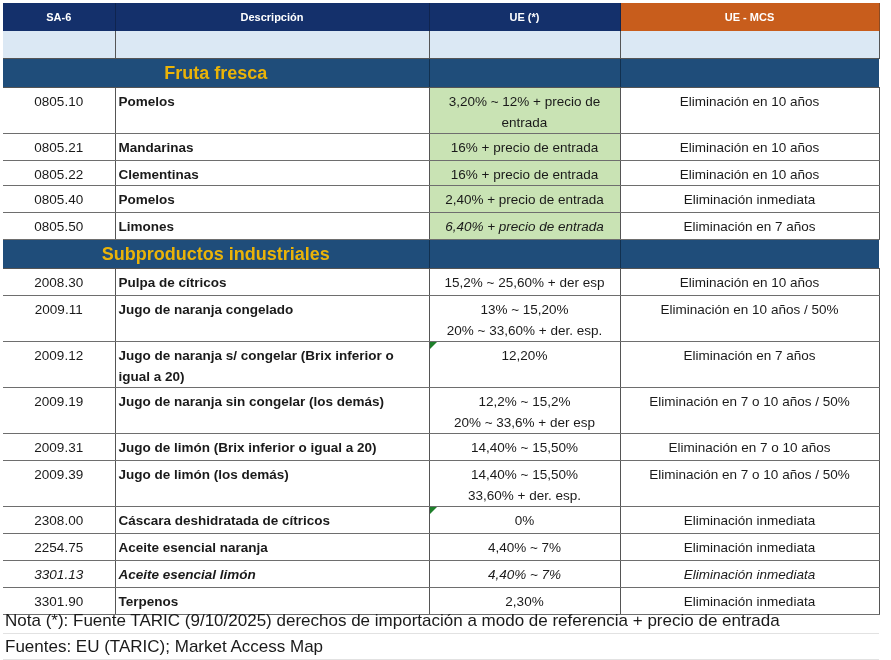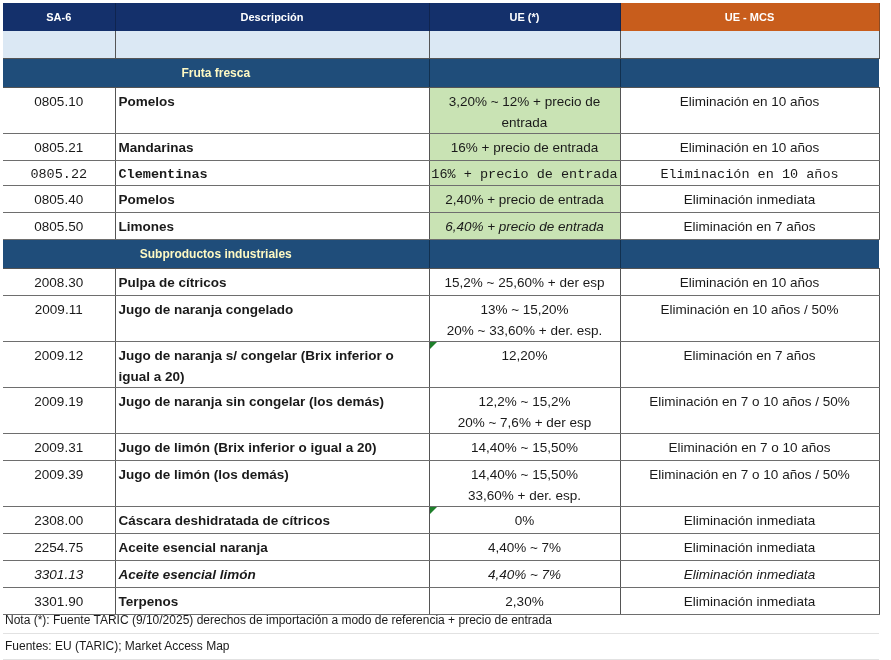--- a/index.html
+++ b/index.html
@@ -7,31 +7,31 @@
   .wrap { position: absolute; left: 3px; top: 3px; width: 876px; }
   table { border-collapse: collapse; table-layout: fixed; width: 876px; }
   col.c1 { width: 112px; }
   col.c2 { width: 314px; }
   col.c3 { width: 191px; }
   col.c4 { width: 259px; }
   td, th { padding: 0; font-size: 13.5px; color: #1a1a1a; vertical-align: top; }
   th.hdr { height: 28px; color: #ffffff; font-weight: bold; font-size: 11px; text-align: center; vertical-align: middle; background: #14306b; border-right: 1px solid #0f244f; }
   th.hdr.orange { background: #c85d1c; border-right: 1px solid #8a4a22; }
   tr.blank td { height: 27px; background: #dbe8f4; border-right: 1px solid #555; border-bottom: 1px solid #555; }
-  tr.section td { height: 28px; background: #1f4d7a; color: #fef9c3; font-weight: bold; font-size: 12px; vertical-align: middle; border-bottom: 1px solid #555; }
+  tr.section td { height: 28px; background: #1f4d7a; color: #eab308; font-weight: bold; font-size: 18px; vertical-align: middle; border-bottom: 1px solid #555; }
   tr.section td.sec-label { text-align: center; }
   tr.section td.sec-fill { border-left: 1px solid #11304f; }
   tr.row td { border-bottom: 1px solid #6e6e6e; background: #ffffff; line-height: 21px; }
   td.code { text-align: center; padding-top: 3px; }
   td.desc { font-weight: bold; padding-left: 3px; padding-top: 3px; border-left: 1px solid #555; }
   td.ue { text-align: center; padding-top: 3px; border-left: 1px solid #555; border-right: 1px solid #555; position: relative; }
   td.ue.green { background: #c9e3b4 !important; }
   td.mcs { text-align: center; padding-top: 3px; border-right: 1px solid #555; }
   .tri { position: absolute; left: 0; top: 0; width: 0; height: 0; border-top: 7px solid #1e7f2a; border-right: 7px solid transparent; }
-  .notes { position: absolute; left: 3px; top: 608px; width: 876px; font-size: 12px; color: #1a1a1a; }
+  .notes { position: absolute; left: 3px; top: 608px; width: 876px; font-size: 17px; color: #1a1a1a; }
   .note-line { height: 25px; line-height: 25px; border-bottom: 1px solid #e2e2e2; padding-left: 2px; }
 </style>
 </head>
 <body>
 
 <div class="wrap">
   <table>
     <colgroup>
         <col class="c1">
         <col class="c2">
@@ -63,21 +63,21 @@
           <td class="desc">Pomelos</td>
           <td class="ue green"><span style="white-space: pre-line;">3,20% ~ 12% + precio de entrada</span></td>
           <td class="mcs">Eliminación en 10 años</td>
         </tr>
         <tr class="row" style="height: 27px;">
           <td class="code">0805.21</td>
           <td class="desc">Mandarinas</td>
           <td class="ue green"><span style="white-space: pre-line;">16% + precio de entrada</span></td>
           <td class="mcs">Eliminación en 10 años</td>
         </tr>
-        <tr class="row" style="height: 24px; font-family: Liberation Mono, monospace;">
+        <tr class="row" style="height: 24px;">
           <td class="code">0805.22</td>
           <td class="desc">Clementinas</td>
           <td class="ue green"><span style="white-space: pre-line;">16% + precio de entrada</span></td>
           <td class="mcs">Eliminación en 10 años</td>
         </tr>
         <tr class="row" style="height: 27px;">
           <td class="code">0805.40</td>
           <td class="desc">Pomelos</td>
           <td class="ue green"><span style="white-space: pre-line;">2,40% + precio de entrada</span></td>
           <td class="mcs">Eliminación inmediata</td>
@@ -109,21 +109,21 @@
         <tr class="row" style="height: 42px;">
           <td class="code">2009.12</td>
           <td class="desc">Jugo de naranja s/ congelar (Brix inferior o igual a 20)</td>
           <td class="ue"><span class="tri"></span><span style="white-space: pre-line;">12,20%</span></td>
           <td class="mcs">Eliminación en 7 años</td>
         </tr>
         <tr class="row" style="height: 46px;">
           <td class="code">2009.19</td>
           <td class="desc">Jugo de naranja sin congelar (los demás)</td>
           <td class="ue"><span style="white-space: pre-line;">12,2% ~ 15,2%
-20% ~ 7,6% + der esp</span></td>
+20% ~ 33,6% + der esp</span></td>
           <td class="mcs">Eliminación en 7 o 10 años / 50%</td>
         </tr>
         <tr class="row" style="height: 27px;">
           <td class="code">2009.31</td>
           <td class="desc">Jugo de limón (Brix inferior o igual a 20)</td>
           <td class="ue"><span style="white-space: pre-line;">14,40% ~ 15,50%</span></td>
           <td class="mcs">Eliminación en 7 o 10 años</td>
         </tr>
         <tr class="row" style="height: 46px;">
           <td class="code">2009.39</td>

